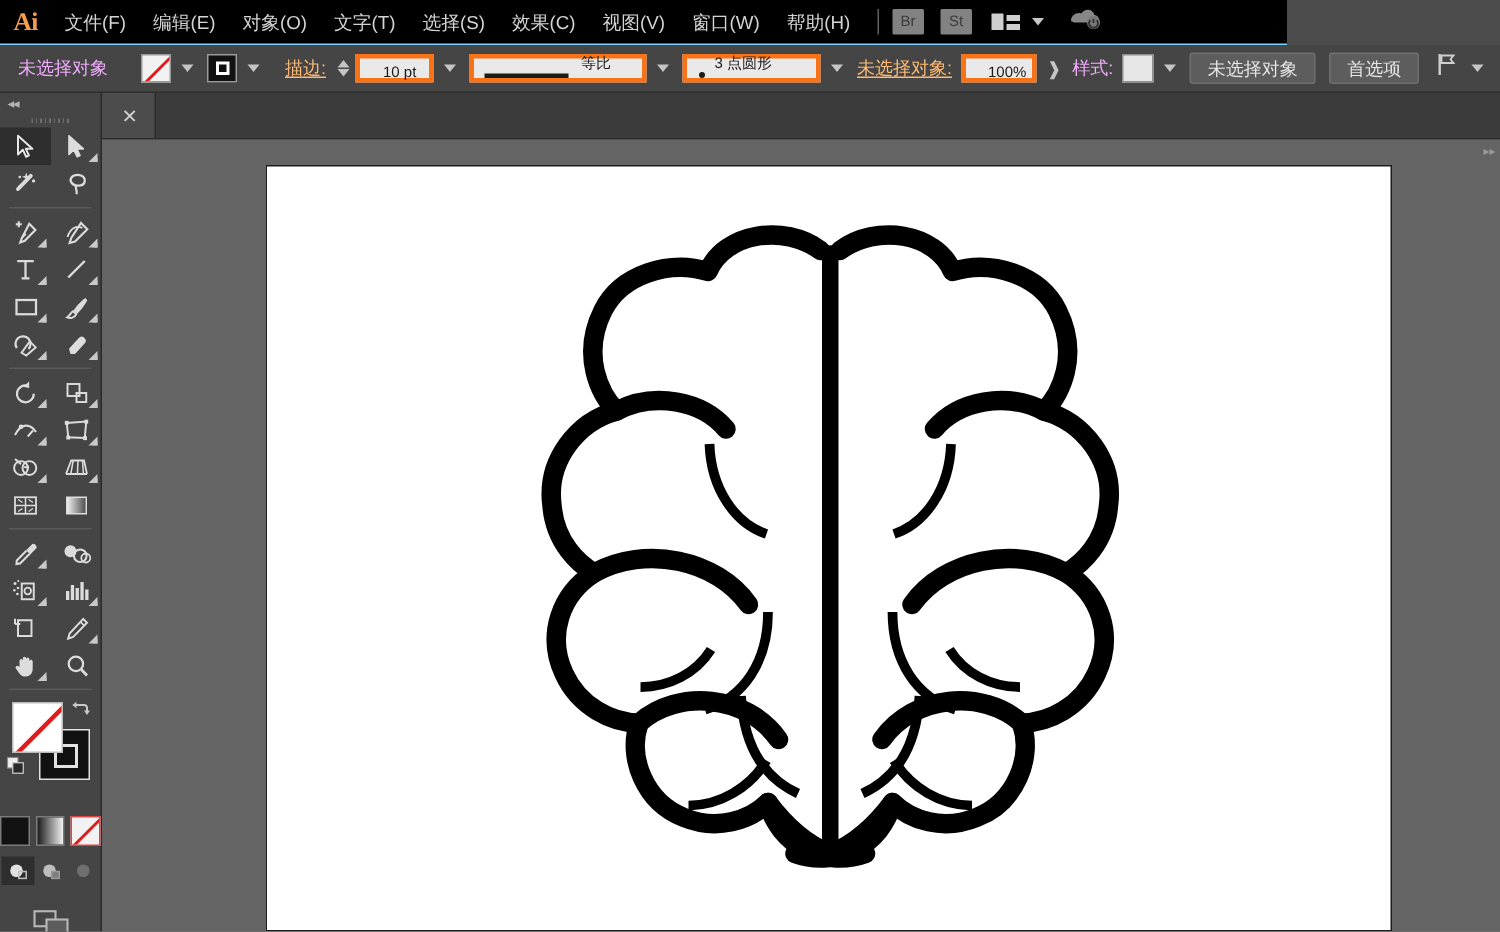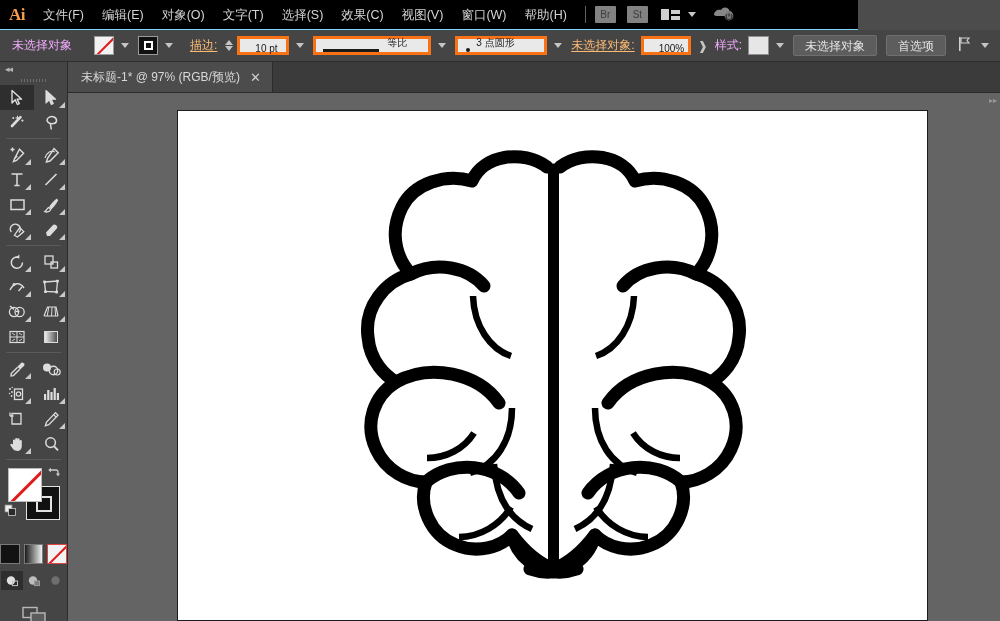--- a/index.html
+++ b/index.html
@@ -290,21 +290,20 @@
       <svg width="17" height="16" viewBox="0 0 17 16">
         <rect x="2" y="1" width="1.6" height="14" fill="#d0d0d0"></rect>
         <path d="M4 2 H12 L10 4.5 L12 7 H4 Z" fill="none" stroke="#d0d0d0" stroke-width="1.2"></path>
       </svg>
     </div>
     <div class="dd-caret"></div>
   </div>
 
   <div class="tabbar">
     <div class="doctab">
-      <span>未标题-1* @ 97% (RGB/预览)</span>
       <span class="tab-close">✕</span>
     </div>
   </div>
 
   <div class="toolbar">
     <div class="tb-grip">◂◂</div>
     <div class="tb-dots">
         <i></i>
       </div>
 

